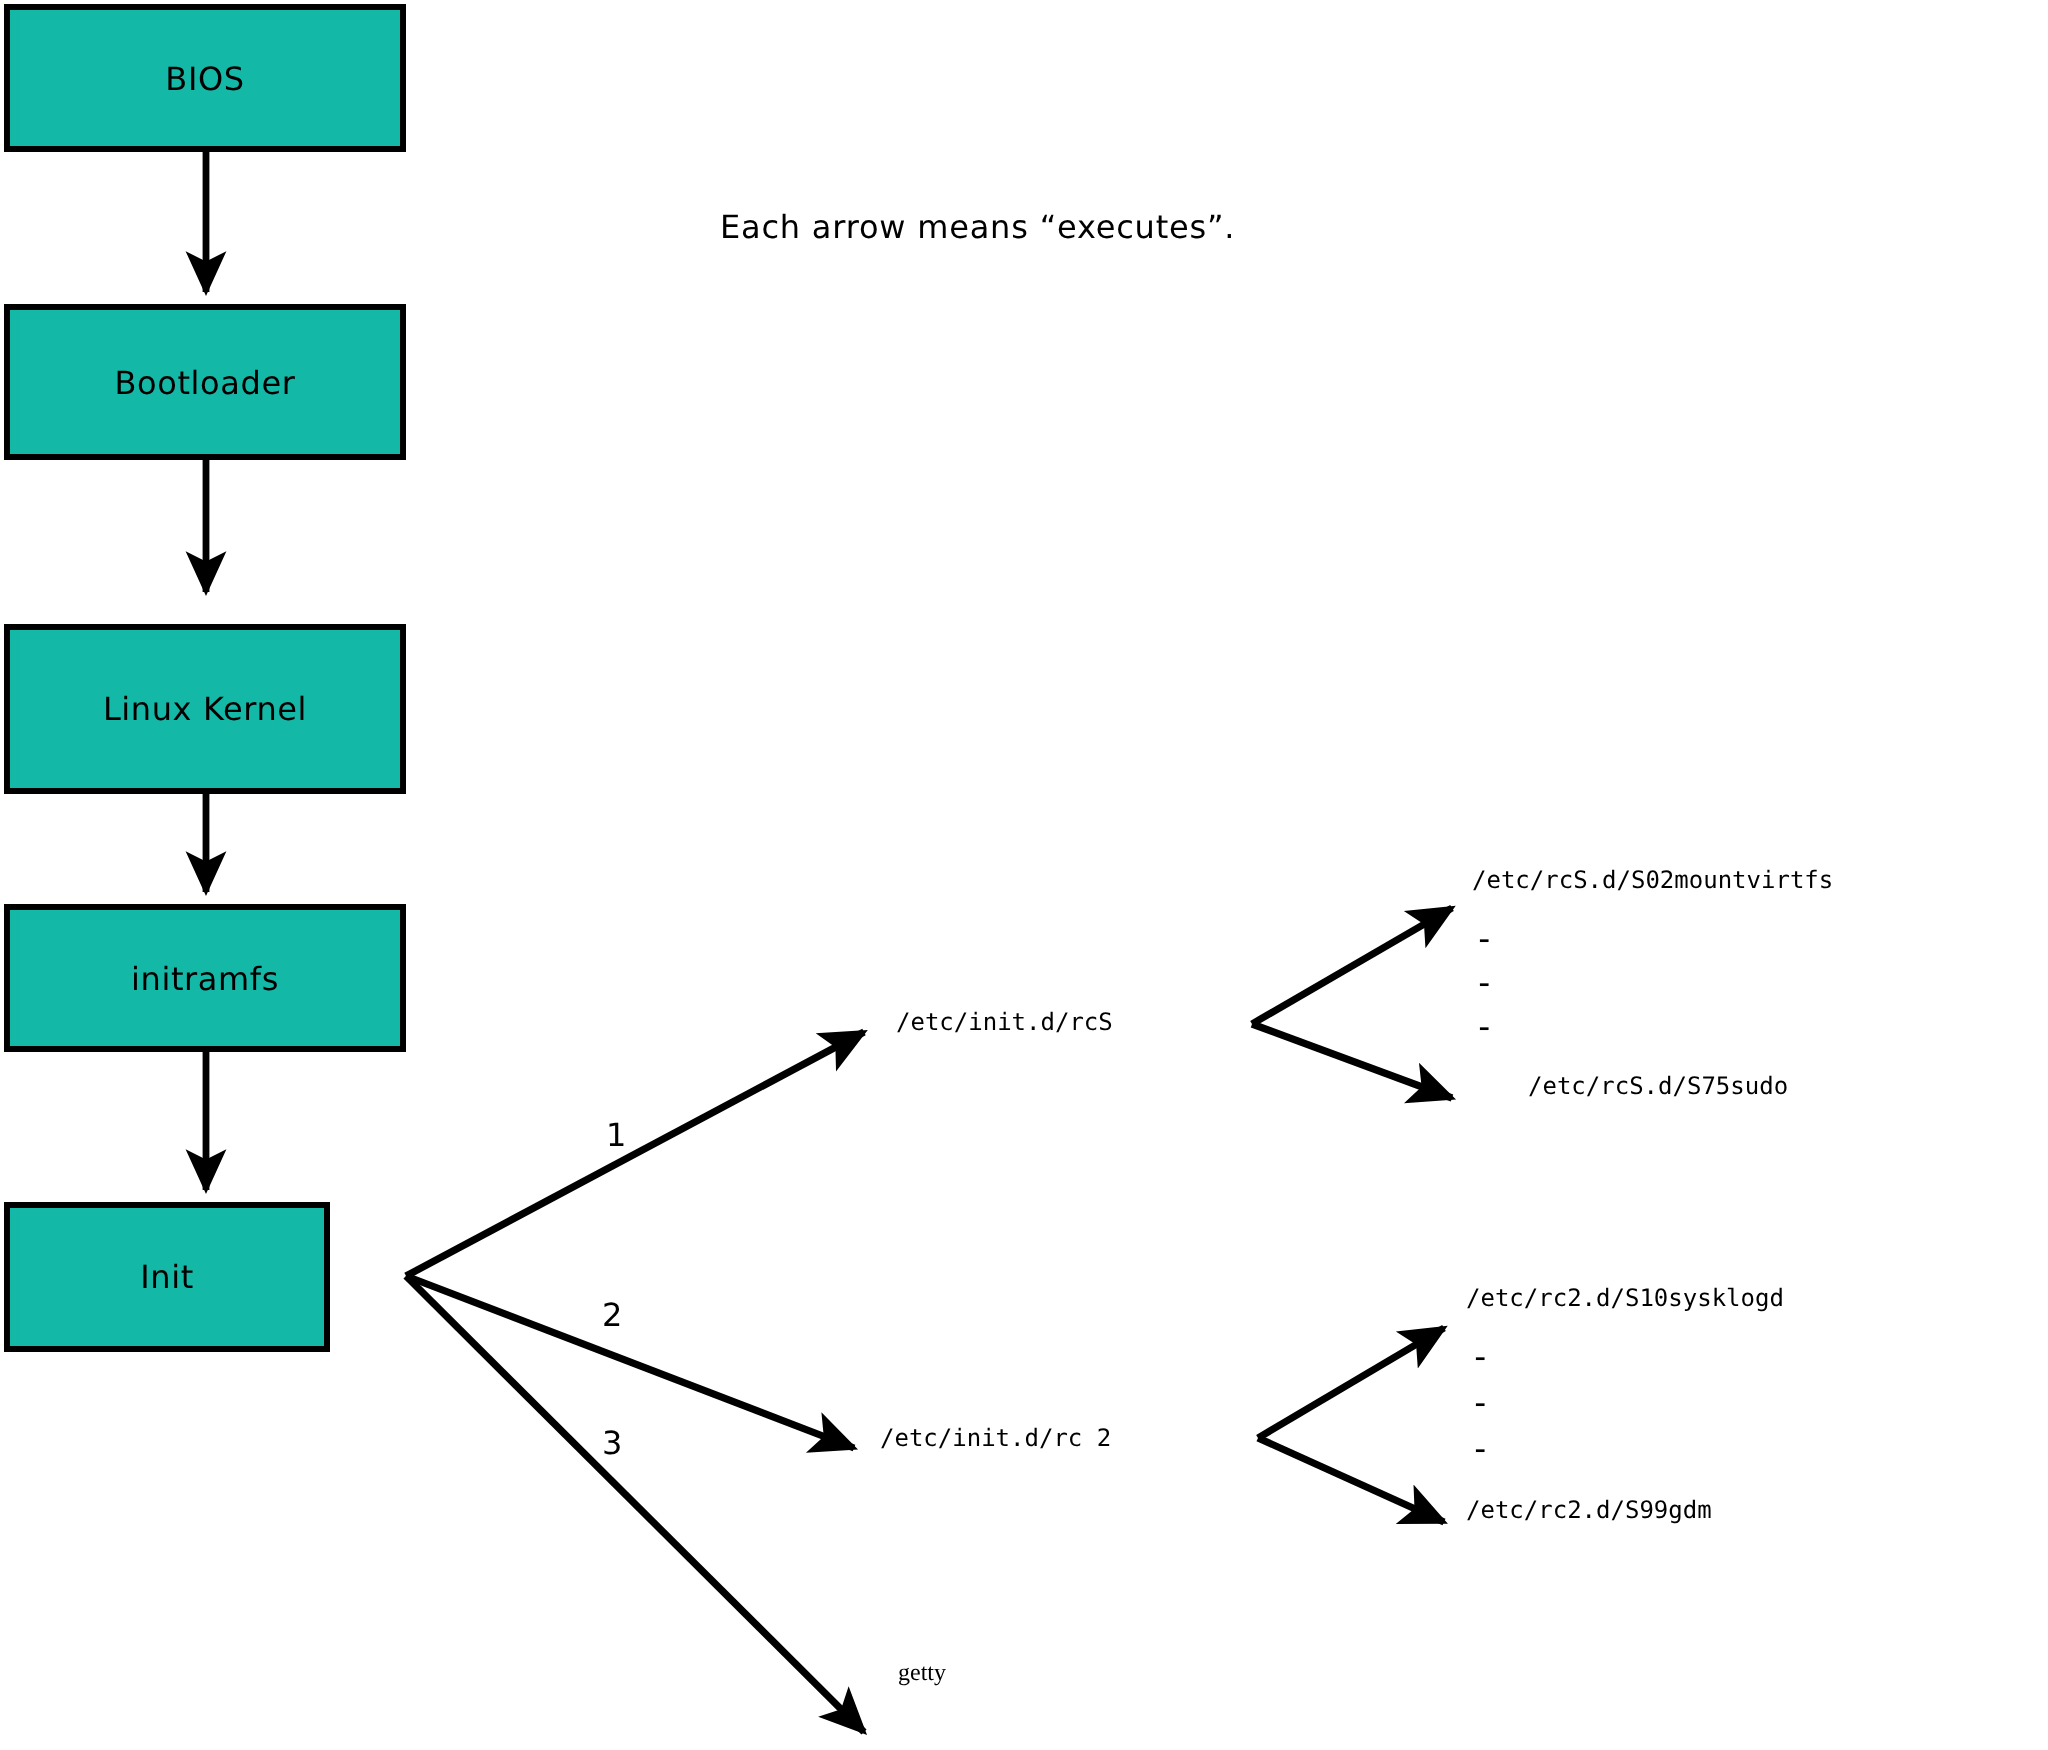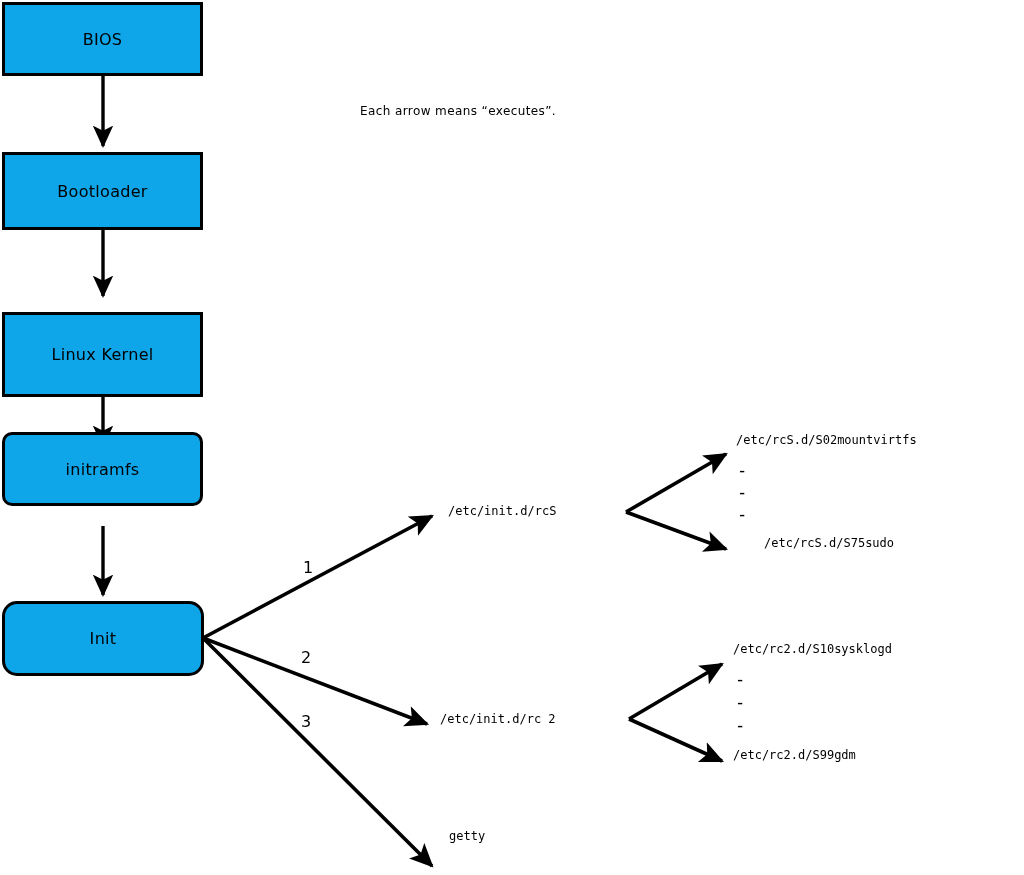--- a/index.html
+++ b/index.html
@@ -22,36 +22,36 @@
     position: absolute;
     left: 0;
     top: 0;
     width: 1024px;
     height: 875px;
   }
   .node-box {
     position: absolute;
     box-sizing: border-box;
     border: 3px solid #000000;
-    background: #0ea5e9;
+    background: #14b8a6;
     display: flex;
     align-items: center;
     justify-content: center;
   }
   .node-label {
     font-family: "DejaVu Sans", sans-serif;
     font-size: 16px;
     color: #000000;
     letter-spacing: 0.3px;
     white-space: nowrap;
   }
   .caption {
     position: absolute;
     font-family: "DejaVu Sans", sans-serif;
-    font-size: 12px;
+    font-size: 16px;
     color: #000000;
     white-space: nowrap;
     letter-spacing: 0.4px;
   }
   .mono-label {
     position: absolute;
     font-family: "DejaVu Sans Mono", monospace;
     font-size: 12px;
     color: #000000;
     white-space: pre;
@@ -105,39 +105,39 @@
   </div>
 
   <div class="node-box" style="left:2px; top:152px; width:201px; height:78px;">
     <span class="node-label">Bootloader</span>
   </div>
 
   <div class="node-box" style="left:2px; top:312px; width:201px; height:85px;">
     <span class="node-label">Linux Kernel</span>
   </div>
 
-  <div class="node-box" style="left:2px; top:432px; width:201px; height:74px;border-radius:10px;">
+  <div class="node-box" style="left:2px; top:452px; width:201px; height:74px;">
     <span class="node-label">initramfs</span>
   </div>
 
-  <div class="node-box" style="left:2px; top:601px; width:202px; height:75px;border-radius:15px;">
+  <div class="node-box" style="left:2px; top:601px; width:163px; height:75px;">
     <span class="node-label">Init</span>
   </div>
 
   <div class="caption" style="left:360px; top:104px;">Each arrow means “executes”.</div>
 
   <div class="edge-number" style="left:303px; top:560px;">1</div>
   <div class="edge-number" style="left:301px; top:650px;">2</div>
   <div class="edge-number" style="left:301px; top:714px;">3</div>
 
   <div class="mono-label" style="left:448px; top:505px;">/etc/init.d/rcS</div>
 
   <div class="mono-label" style="left:440px; top:713px;">/etc/init.d/rc 2</div>
 
-  <div class="mono-label" style="left:449px; top:830px;">getty</div>
+  <div class="mono-label" style="left:449px; top:830px;font-family:Liberation Serif, serif;">getty</div>
 
   <div class="mono-label" style="left:736px; top:434px;">/etc/rcS.d/S02mountvirtfs</div>
   <div class="vdots" style="left:737px; top:462px;">-</div>
   <div class="vdots" style="left:737px; top:484px;">-</div>
   <div class="vdots" style="left:737px; top:506px;">-</div>
   <div class="mono-label" style="left:736px; top:537px;margin-left:28px;">/etc/rcS.d/S75sudo</div>
 
   <div class="mono-label" style="left:733px; top:643px;">/etc/rc2.d/S10sysklogd</div>
   <div class="vdots" style="left:735px; top:671px;">-</div>
   <div class="vdots" style="left:735px; top:694px;">-</div>

